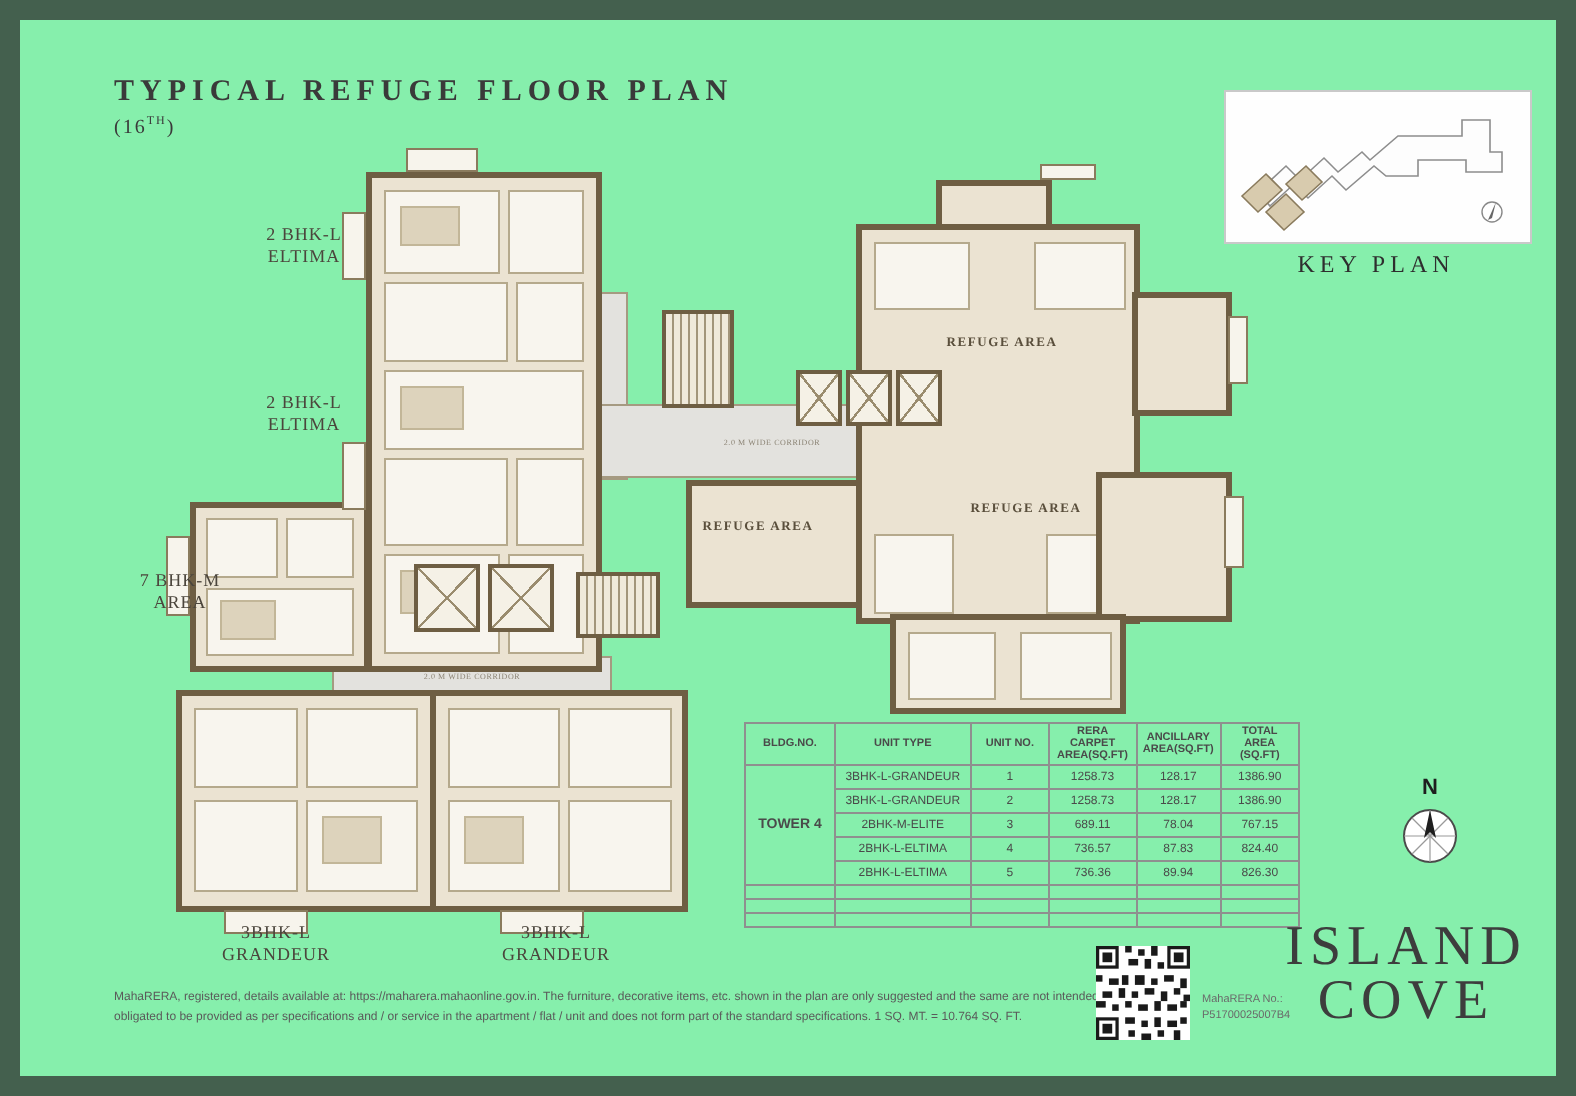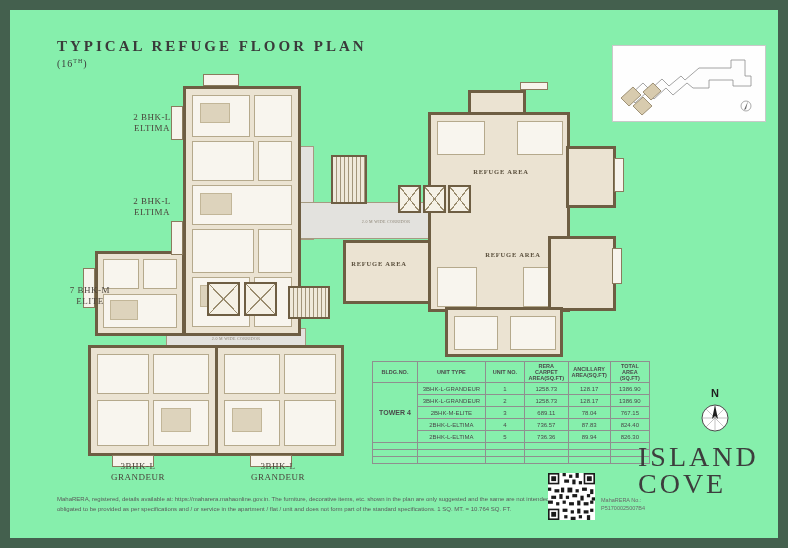--- a/index.html
+++ b/index.html
@@ -51,21 +51,21 @@
 
   
   .compass{position:absolute;left:697px;top:385px;width:36px;height:54px;}
 
   
   .disclaimer{position:absolute;left:57px;top:495px;width:500px;font-size:6px;line-height:1.6;
               color:#5a5a5a;font-family:"Liberation Sans", sans-serif;}
   .qr{position:absolute;left:548px;top:473px;width:47px;height:47px;}
   .rera-no{position:absolute;left:601px;top:496px;font-size:5.5px;line-height:1.5;color:#6a6a6a;
            font-family:"Liberation Sans", sans-serif;}
-  .logo{position:absolute;left:638px;top:444px;width:130px;color:#3d3d3d;
+  .logo{position:absolute;left:638px;top:461px;width:130px;text-align:center;color:#3d3d3d;
         font-size:28px;letter-spacing:3px;line-height:0.95;}
 </style>
 </head>
 <body>
 
 <div class="page">
   <div class="frame"></div>
 
   <div class="title">TYPICAL REFUGE FLOOR PLAN</div>
   <div class="floor-note"><span>(16</span><sup>TH</sup><span>)</span></div>
@@ -73,20 +73,21 @@
   <div class="keyplan-box">
     <svg width="150" height="73" viewBox="0 0 150 73">
       <path d="M16,50 L30,37 L37,44 L49,33 L56,40 L68,30 L72,34 L86,22 L118,22 L118,14 L132,14 L132,30 L138,30 L138,40 L120,40 L120,34 L96,34 L96,42 L80,42 L74,37 L60,49 L53,42 L41,53 L34,46 L22,57 Z" fill="#fdfdfd" stroke="#8d8d8d" stroke-width="0.8"></path>
       <path d="M8,52 L20,41 L28,49 L16,60 Z" fill="#d8cbae" stroke="#8a7b5d" stroke-width="0.8"></path>
       <path d="M20,60 L30,51 L39,60 L29,69 Z" fill="#d8cbae" stroke="#8a7b5d" stroke-width="0.8"></path>
       <path d="M30,46 L40,37 L48,45 L38,54 Z" fill="#d8cbae" stroke="#8a7b5d" stroke-width="0.8"></path>
       <circle cx="133" cy="60" r="5" fill="none" stroke="#888" stroke-width="0.7"></circle>
       <path d="M131,64 L135,55 L133,63 Z" fill="#666"></path>
     </svg>
   </div>
+  <div class="keyplan-label">KEY PLAN</div>
 
   <div class="corridor" style="left:300px;top:146px;width:14px;height:94px;"></div>
   <div class="corridor" style="left:288px;top:202px;width:196px;height:37px;">
     <div class="corridor-label">2.0 M WIDE CORRIDOR</div>
   </div>
   <div class="corridor" style="left:166px;top:328px;width:140px;height:19px;">
     <div class="corridor-label">2.0 M WIDE CORRIDOR</div>
   </div>
 
   <div class="wing" style="left:183px;top:86px;width:118px;height:250px;">
@@ -153,21 +154,21 @@
   <div class="balcony" style="left:203px;top:74px;width:36px;height:12px;"></div>
   <div class="balcony" style="left:83px;top:268px;width:12px;height:40px;"></div>
   <div class="balcony" style="left:112px;top:455px;width:42px;height:12px;"></div>
   <div class="balcony" style="left:250px;top:455px;width:42px;height:12px;"></div>
   <div class="balcony" style="left:614px;top:158px;width:10px;height:34px;"></div>
   <div class="balcony" style="left:612px;top:248px;width:10px;height:36px;"></div>
   <div class="balcony" style="left:520px;top:82px;width:28px;height:8px;"></div>
 
   <div class="unit-label" style="left:107px;top:112px;"><span>2 BHK-L</span><br><span>ELTIMA</span></div>
   <div class="unit-label" style="left:107px;top:196px;"><span>2 BHK-L</span><br><span>ELTIMA</span></div>
-  <div class="unit-label" style="left:45px;top:285px;"><span>7 BHK-M</span><br><span>ELITE</span></div>
+  <div class="unit-label" style="left:45px;top:285px;"><span>7 BHK-M</span><br><span>AREA</span></div>
   <div class="unit-label" style="left:93px;top:461px;"><span>3BHK-L</span><br><span>GRANDEUR</span></div>
   <div class="unit-label" style="left:233px;top:461px;"><span>3BHK-L</span><br><span>GRANDEUR</span></div>
 
   <div class="refuge-label" style="left:455px;top:168px;">REFUGE AREA</div>
   <div class="refuge-label" style="left:333px;top:260px;">REFUGE AREA</div>
   <div class="refuge-label" style="left:467px;top:251px;">REFUGE AREA</div>
 
   <table class="area-table">
     <thead>
       <tr>

